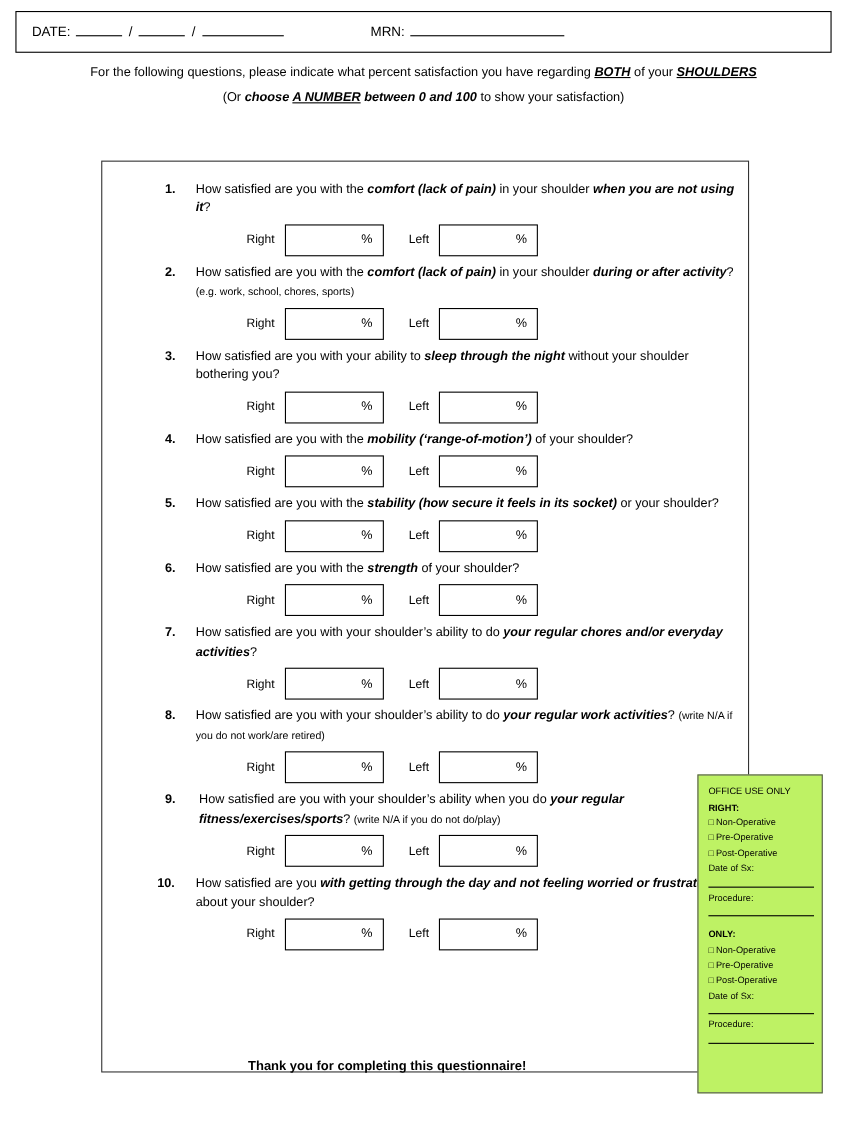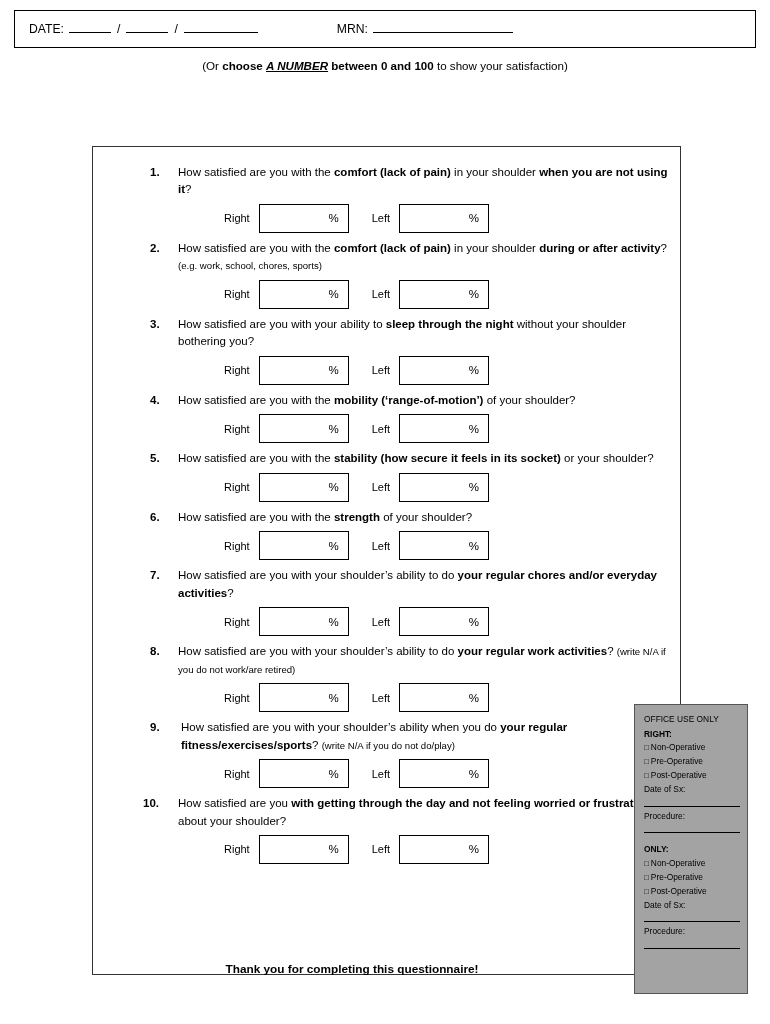--- a/index.html
+++ b/index.html
@@ -51,21 +51,21 @@
     text-align: center;
   }
   .intro-line {
     font-size: 11.6px;
     line-height: 1.0;
     margin-bottom: 11px;
     white-space: nowrap;
   }
   .intro-line:nth-child(2) { margin-bottom: 12px; }
   .bu { font-weight: bold; font-style: italic; text-decoration: underline; }
-  .bi { font-weight: bold; }
+  .bi { font-weight: bold; font-style: italic; }
   .bu2 { font-weight: bold; text-decoration: underline; }
   .gap-inline { display: inline-block; width: 32px; }
 
   
   .main-box {
     position: absolute;
     left: 92px; top: 146px;
     width: 589px; height: 829px;
     border: 1.3px solid #333;
     background: #fff;
@@ -125,21 +125,21 @@
     font-weight: bold;
     font-size: 11.8px;
     margin-top: 37px;
   }
 
   
   .office-box {
     position: absolute;
     left: 634px; top: 704px;
     width: 114px; height: 290px;
-    background: #a3a3a3;
+    background: #bef264;
     border: 1.3px solid #555;
     padding: 8px 9px 0 9px;
     font-size: 8.4px;
     line-height: 1.62;
   }
   .office-title { margin-bottom: 1px; }
   .office-head { font-weight: bold; }
   .chk { margin-right: 2px; font-size: 8px; }
   .ob-rule {
     border-bottom: 1px solid #000;
@@ -161,20 +161,23 @@
     <span class="sep">/</span>
     <span class="rule" style="width:74px"></span>
   </div>
   <div class="hdr-field f-mrn">
     <span class="hdr-label">MRN:</span>
     <span class="rule" style="width:140px"></span>
   </div>
 </div>
 
 <div class="intro">
+  <div class="intro-line">
+    <span>For the following questions, please indicate what percent satisfaction you have regarding </span><span class="bu">BOTH</span><span> of your </span><span class="bu">SHOULDERS</span>
+  </div>
   <div class="intro-line">
     <span>(Or </span><span class="bi">choose </span><span class="bu">A NUMBER</span><span class="bi"> between 0 and 100</span><span> to show your satisfaction)</span>
   </div>
 </div>
 
 <div class="main-box"></div>
 
 <div class="q-list" id="q-list">
     <div class="q-item">
       <div class="q-text"><span class="q-num">1.</span><span>How satisfied are you with the </span><span class="bi">comfort (lack of pain)</span><span> in your shoulder </span><span class="bi">when you are not using it</span><span>?</span></div>

